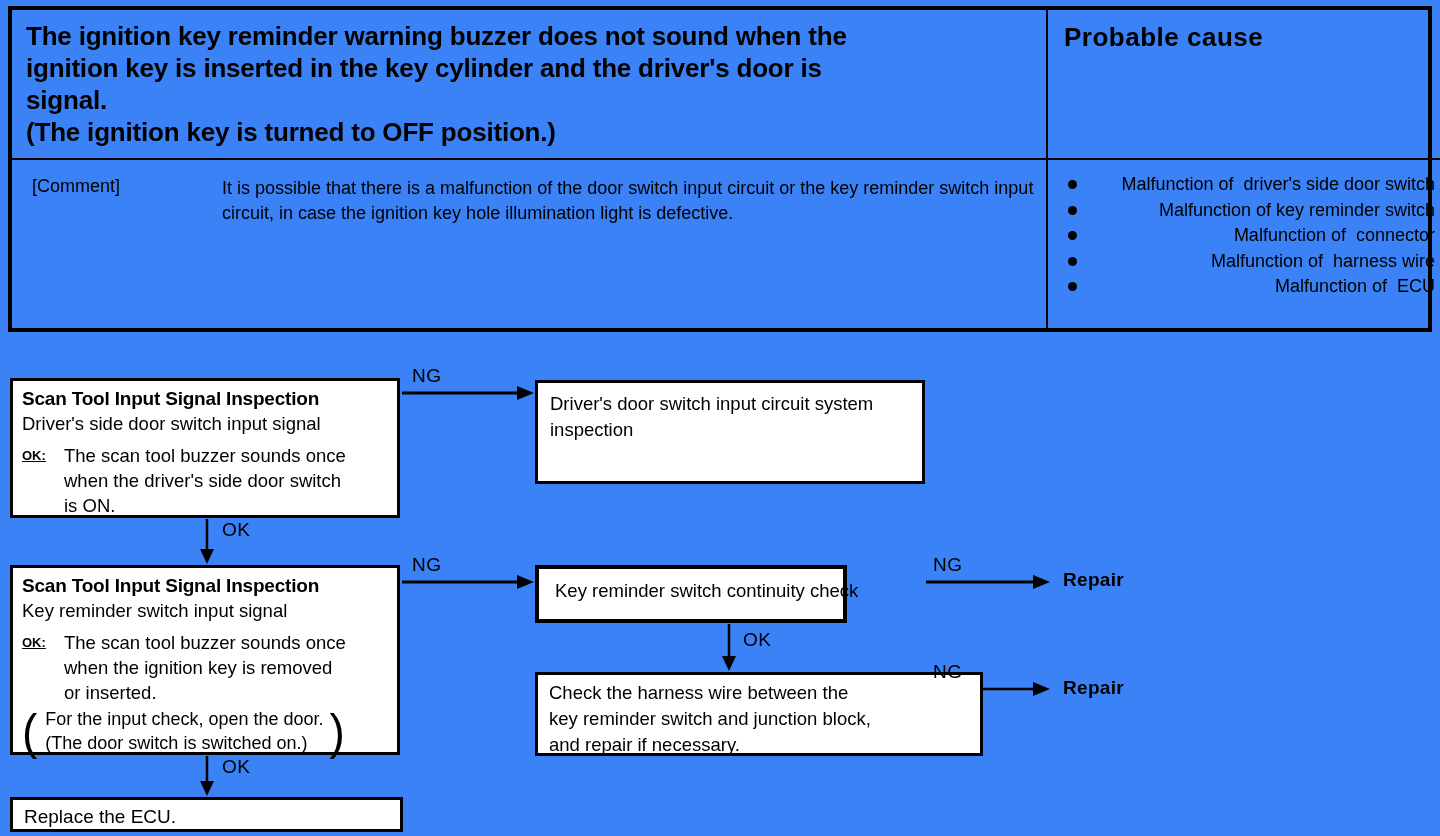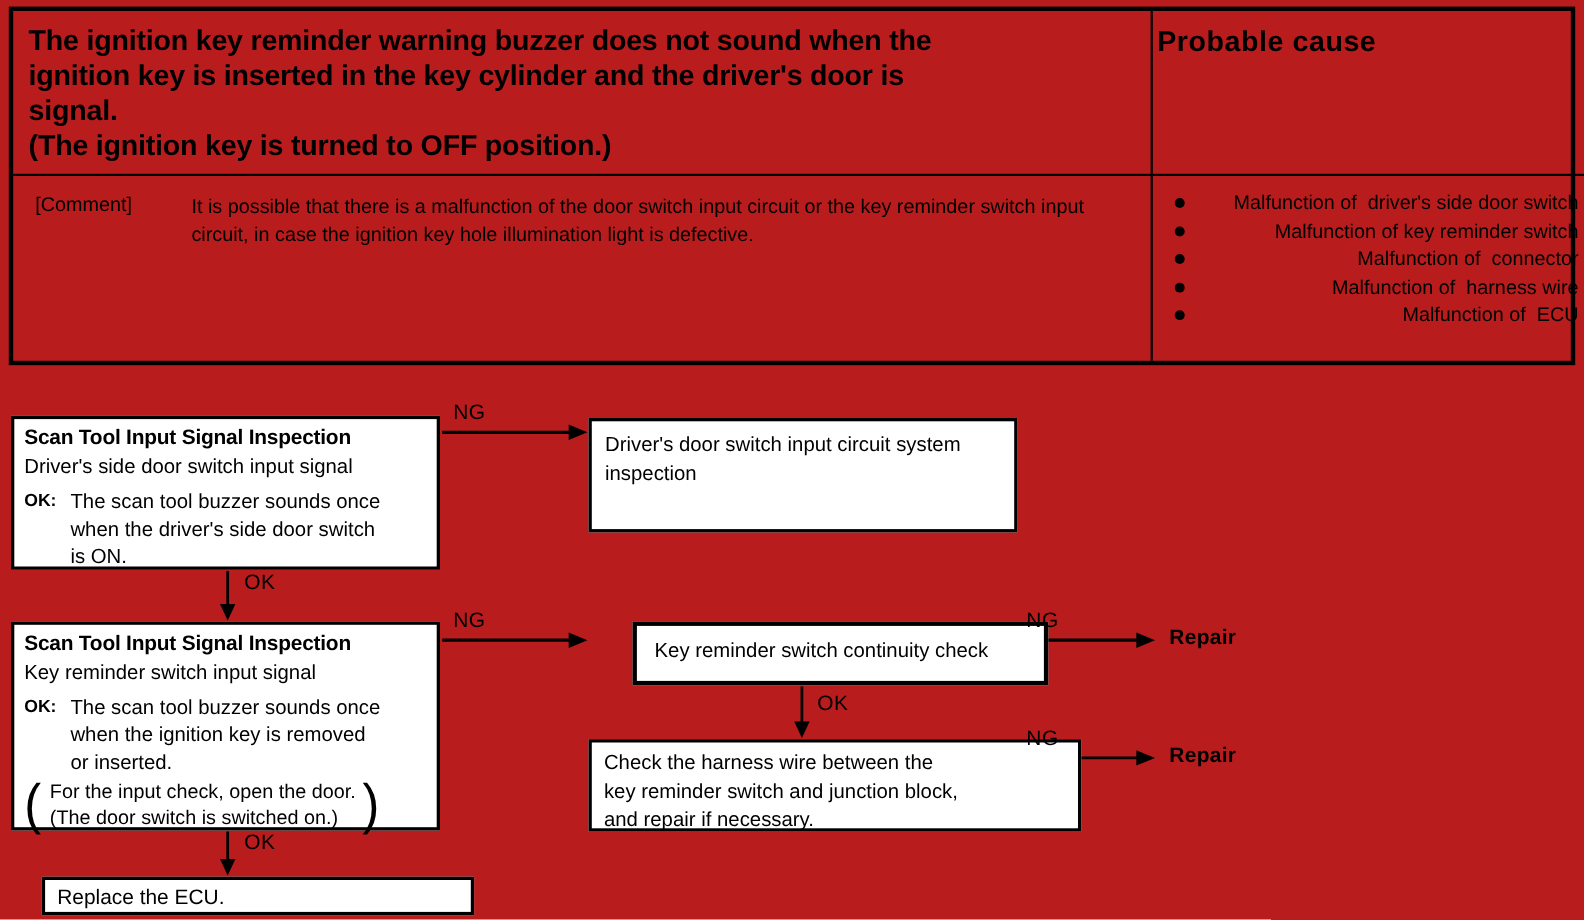--- a/index.html
+++ b/index.html
@@ -1,58 +1,58 @@
 <!DOCTYPE html>
 <html><head>
 <meta charset="utf-8">
 <style>
   * { margin:0; padding:0; box-sizing:border-box; }
   html,body { background:#e8e8e8; }
   .page {
-    position:relative; width:1440px; height:836px; background:#b91c1c;
+    position:relative; width:1440px; height:836px; background:#3b82f6;
     font-family:"Liberation Sans", sans-serif; color:#000; overflow:hidden;
   }
 
   
   .problem-table {
     position:absolute; left:8px; top:6px; width:1424px; height:326px;
     border:4px solid #000; display:grid;
     grid-template-columns:1036px 1fr; grid-template-rows:150px 1fr;
   }
   .cell { position:relative; }
   .cell-tl { border-right:2px solid #000; border-bottom:2px solid #000; padding:10px 16px 0 14px; }
-  .cell-tr { border-bottom:2px solid #000; padding:12px 0 0 4px; }
+  .cell-tr { border-bottom:2px solid #000; padding:12px 0 0 16px; }
   .cell-bl { border-right:2px solid #000; padding:16px 0 0 0; }
   .cell-br { padding:12px 6px 0 14px; }
 
   .problem-line { font-size:26px; font-weight:bold; line-height:32px; letter-spacing:-0.2px; white-space:nowrap; }
   .probable-header { font-size:26px; font-weight:bold; letter-spacing:0.5px; }
 
-  .comment-row { display:flex; }
+  .comment-row { display:flex;gap:48px; }
   .comment-label { width:162px; padding-left:20px; font-size:18px; flex:none; }
   .comment-text { width:822px; font-size:18px; line-height:25px; }
 
   .cause-item { display:flex; margin-bottom:1px;text-align:right; }
   .bullet-dot { flex:none; width:9px; height:9px; border-radius:50%; background:#000; margin:8px 28px 0 6px; }
   .cause-text { font-size:18px; line-height:24.5px; width:330px; white-space:pre-wrap; }
 
   
   .fc-box { position:absolute; border:3px solid #000; background:#fff; }
   .fc-title { font-size:19px; font-weight:bold; line-height:25px; letter-spacing:-0.2px; white-space:nowrap; }
   .fc-sub { font-size:18.5px; line-height:25px; white-space:nowrap; }
   .ok-block { display:flex; margin-top:7px; }
-  .ok-label { flex:none; font-size:16px; font-weight:bold; width:42px; line-height:25px; }
+  .ok-label { flex:none; font-size:13px; font-weight:bold; width:42px; line-height:25px;text-decoration:underline; }
   .ok-line { font-size:18.5px; line-height:25px; white-space:nowrap; }
 
   #box1 { left:10px; top:378px; width:390px; height:140px; padding:5px 0 0 9px; }
   #boxA { left:535px; top:380px; width:390px; height:104px; padding:8px 0 0 12px; }
   #box2 { left:10px; top:565px; width:390px; height:190px; padding:5px 0 0 9px; }
-  #boxB { left:535px; top:565px; width:378px; height:58px; border-width:4px; padding:9px 0 0 16px;margin-left:40px; }
+  #boxB { left:535px; top:565px; width:312px; height:58px; border-width:4px; padding:9px 0 0 16px; }
   #boxC { left:535px; top:672px; width:448px; height:84px; padding:5px 0 0 11px; }
-  #boxD { left:10px; top:797px; width:393px; height:35px; padding:4px 0 0 11px;margin-left:28px; }
+  #boxD { left:10px; top:797px; width:393px; height:35px; padding:4px 0 0 11px; }
   .fc-plain { font-size:18.5px; line-height:26px; white-space:nowrap; }
   #boxD .fc-plain { font-size:19px; }
 
   .paren-block { display:flex; align-items:center; margin-top:1px; }
   .paren-glyph { font-size:46px; font-weight:400; line-height:50px; transform:scaleY(1.1); }
   .paren-lines { margin:0 6px 0 8px; }
   .paren-line { font-size:18px; line-height:24px; white-space:nowrap; }
 
   .conn-label { position:absolute; font-size:19px; letter-spacing:0.5px; }
   .repair-label { position:absolute; font-size:19px; font-weight:bold; letter-spacing:0.3px; }

